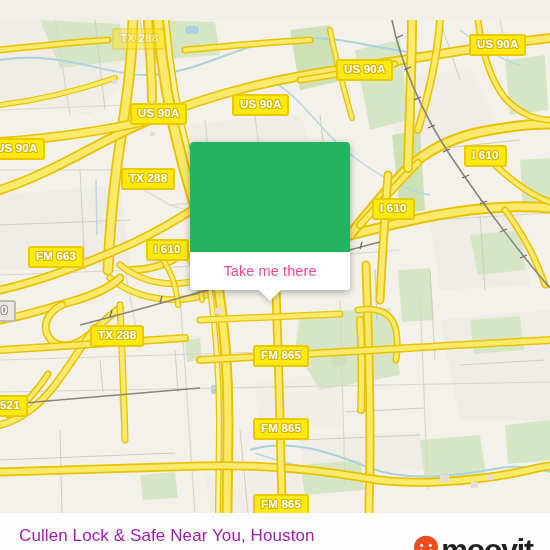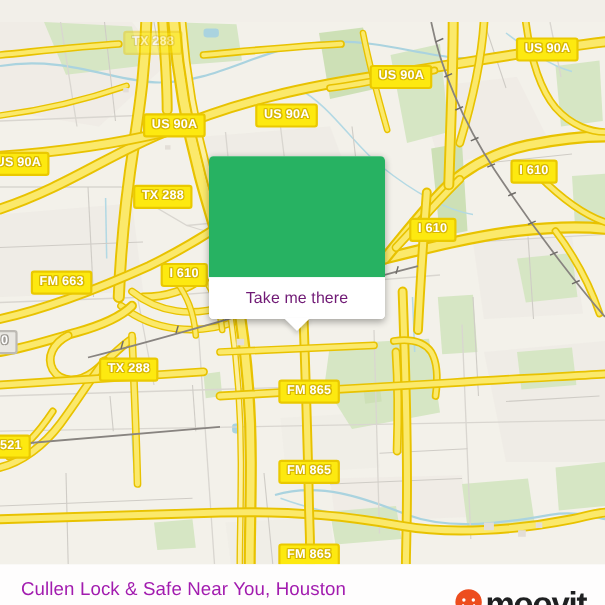--- a/index.html
+++ b/index.html
@@ -54,21 +54,21 @@
     z-index:40;
   }
   .popup-image{
     height:110px;
     background:#27b262;
     border-radius:4px 4px 0 0;
   }
   .popup-label{
     height:38px;
     display:flex;align-items:center;justify-content:center;
-    color:#701a75;
+    color:#ec4899;
     font-size:14.5px;
     letter-spacing:.1px;
     background:#ffffff;
     border-radius:0 0 4px 4px;
   }
   .popup-tail{
     position:absolute;
     left:50%;bottom:-11px;
     margin-left:-12px;
     width:0;height:0;

